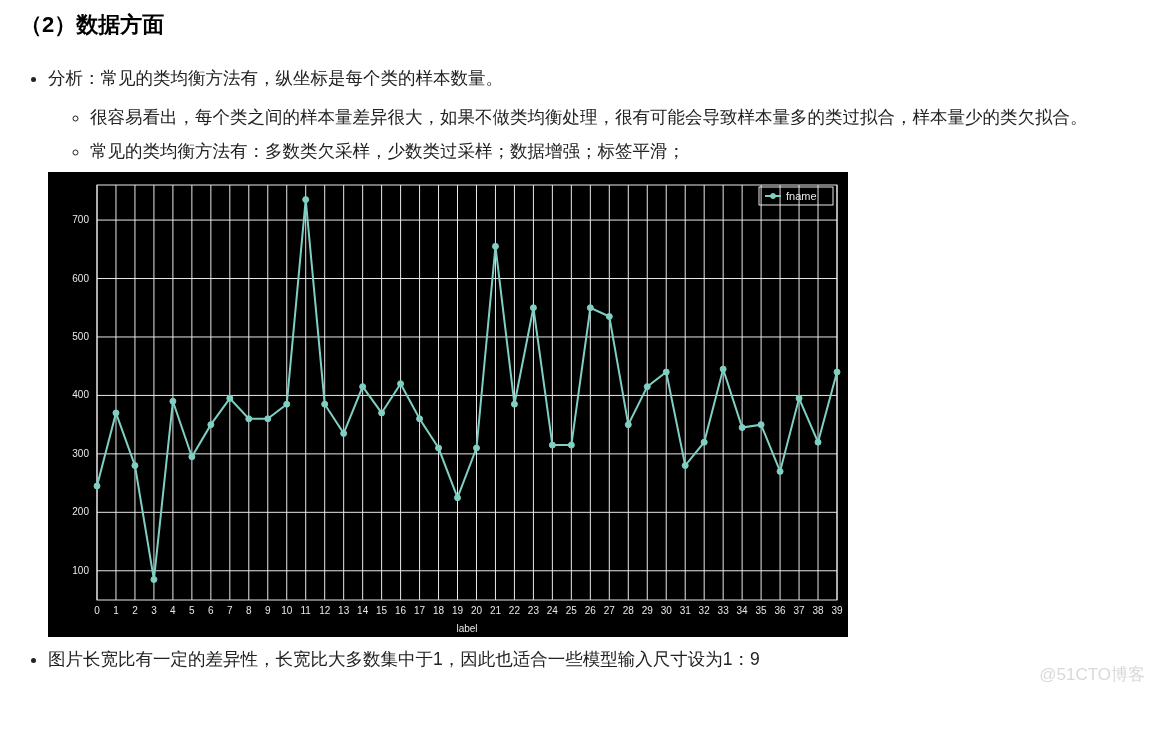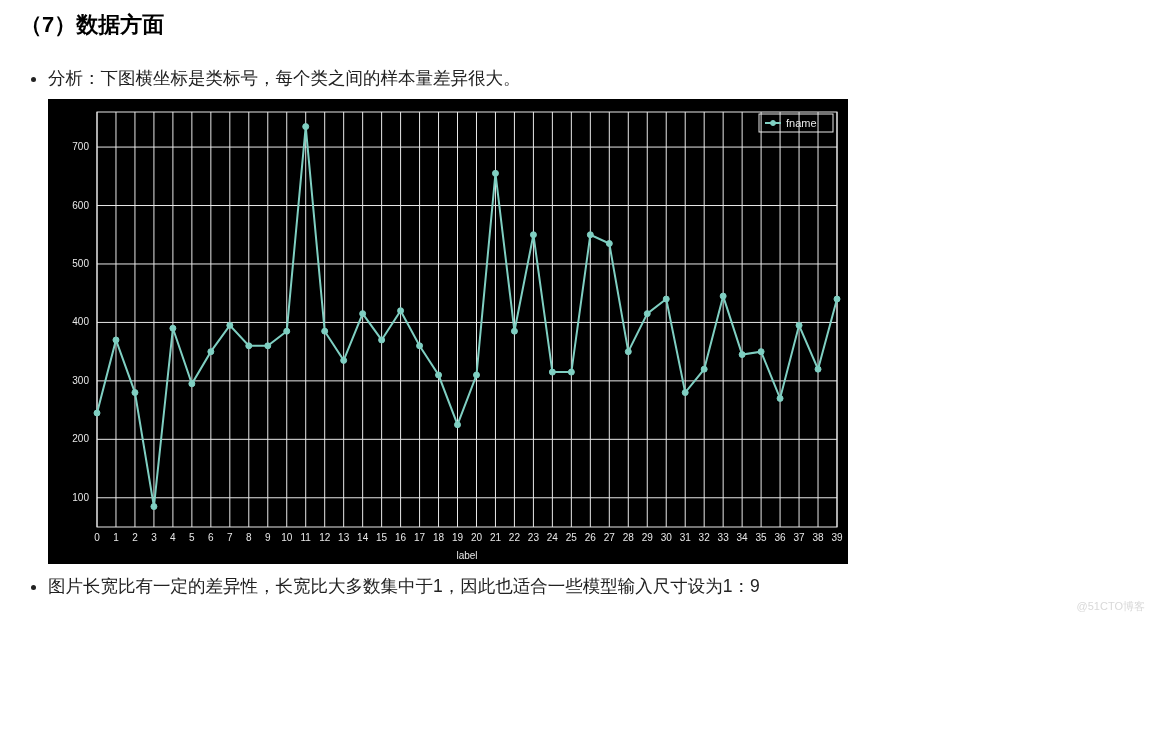--- a/index.html
+++ b/index.html
@@ -61,30 +61,34 @@
     .legend-text {
       fill: #e8e8e8;
       font-size: 11px;
       font-family: Arial, sans-serif;
     }
     .watermark {
       position: absolute;
       right: 18px;
       bottom: 10px;
       color: #d9d9d9;
-      font-size: 11px;
+      font-size: 17px;
     }
   </style>
 </head>
 <body>
 
-<h3>（7）数据方面</h3>
+<h3>（2）数据方面</h3>
 
 <ul>
-  <li>分析：下图横坐标是类标号，每个类之间的样本量差异很大。</li>
+  <li>分析：常见的类均衡方法有，纵坐标是每个类的样本数量。</li>
+  <ul>
+    <li>很容易看出，每个类之间的样本量差异很大，如果不做类均衡处理，很有可能会导致样本量多的类过拟合，样本量少的类欠拟合。</li>
+    <li>常见的类均衡方法有：多数类欠采样，少数类过采样；数据增强；标签平滑；</li>
+  </ul>
   <li class="has-chart">
     <div class="chart-wrap">
       <svg class="chart" id="chart-svg" width="800" height="465">
           <rect x="48" y="12" width="740" height="415" fill="none" stroke="#e8e8e8" stroke-width="1"></rect>
           <g class="grid">
             <line x1="48" y1="12" x2="48" y2="427"></line>
             <line x1="66.97435897435898" y1="12" x2="66.97435897435898" y2="427"></line>
             <line x1="85.94871794871796" y1="12" x2="85.94871794871796" y2="427"></line>
             <line x1="104.92307692307693" y1="12" x2="104.92307692307693" y2="427"></line>
             <line x1="123.8974358974359" y1="12" x2="123.8974358974359" y2="427"></line>

